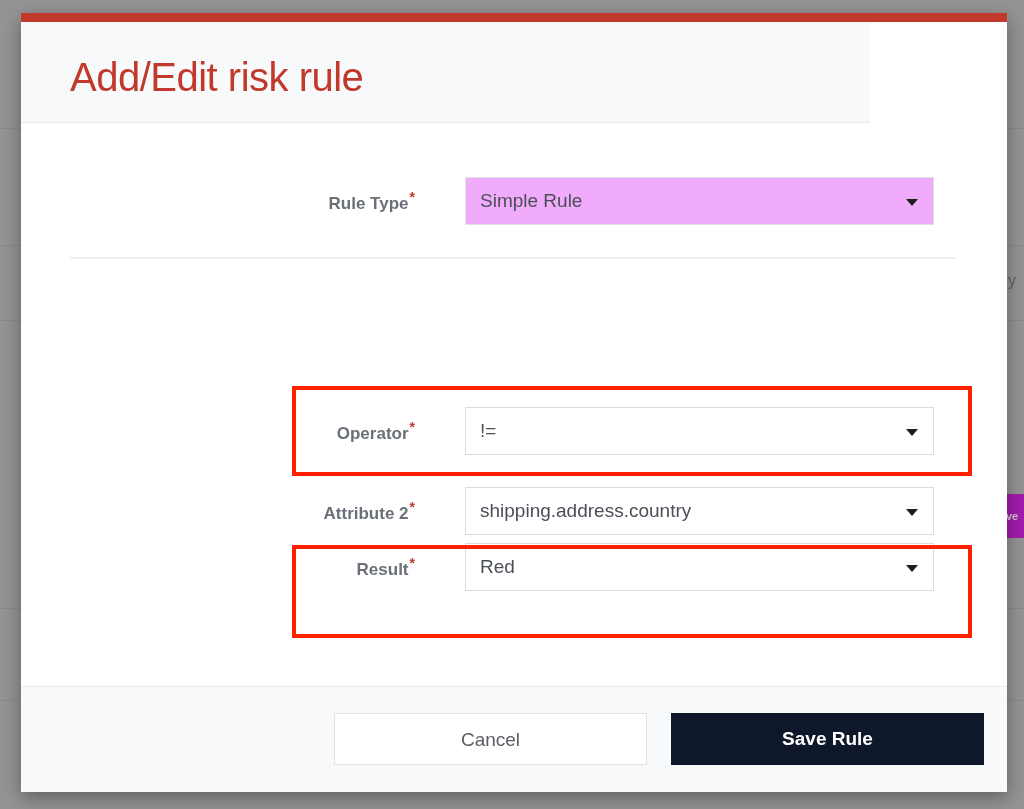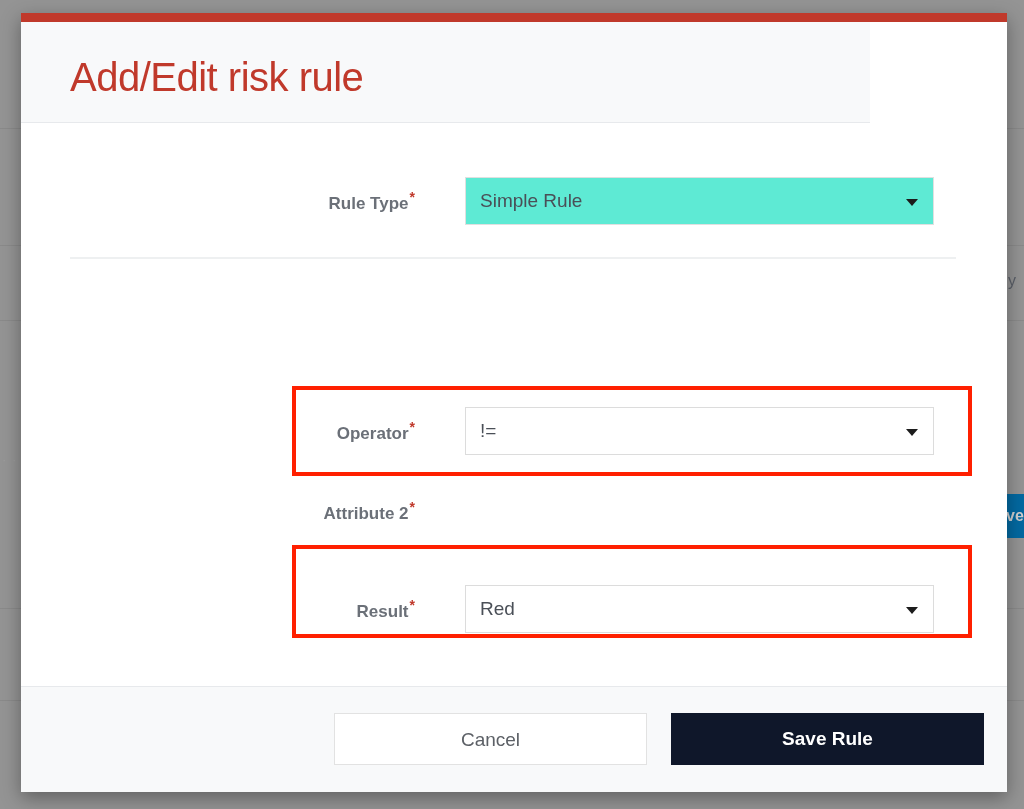--- a/index.html
+++ b/index.html
@@ -36,23 +36,23 @@
     white-space: nowrap;
   }
   .bg-right-cell-text {
     position: absolute;
     font-size: 16px;
     color: #5a5f68;
     white-space: nowrap;
   }
   .bg-right-button {
     position: absolute;
-    background: #0369a1;
+    background: #a21caf;
     color: #cfcfcf;
-    font-size: 16px;
+    font-size: 11px;
     font-weight: bold;
     line-height: 44px;
     white-space: nowrap;
     overflow: hidden;
   }
 
   
   #risk-rule-modal {
     position: absolute;
     left: 21px;
@@ -129,21 +129,21 @@
   .select-field {
     position: absolute;
     left: 444px;
     width: 469px;
     height: 48px;
     background: #ffffff;
     border: 1px solid #dcdcdc;
     box-sizing: border-box;
   }
   .select-field.is-muted {
-    background: #5eead4;
+    background: #f0abfc;
     border-color: #e0e0e0;
   }
   .select-value {
     position: absolute;
     left: 14px;
     top: 0;
     height: 46px;
     line-height: 46px;
     font-size: 19px;
     color: #4a4f57;
@@ -255,23 +255,27 @@
     <div class="form-row" style="top:278px">
       <div class="field-label"><span>Operator</span><span class="req-star">*</span></div>
       <div class="select-field">
         <div class="select-value">!=</div>
         <div class="select-caret"></div>
       </div>
     </div>
 
     <div class="form-row" style="top:358px">
       <div class="field-label"><span>Attribute 2</span><span class="req-star">*</span></div>
-    </div>
-
-    <div class="form-row" style="top:456px">
+      <div class="select-field">
+        <div class="select-value">shipping.address.country</div>
+        <div class="select-caret"></div>
+      </div>
+    </div>
+
+    <div class="form-row" style="top:414px">
       <div class="field-label"><span>Result</span><span class="req-star">*</span></div>
       <div class="select-field">
         <div class="select-value">Red</div>
         <div class="select-caret"></div>
       </div>
     </div>
 
     <div class="annotation-box" style="left:271px; top:262px; width:680px; height:90px;"></div>
     <div class="annotation-box" style="left:271px; top:421px; width:680px; height:93px;"></div>
 

